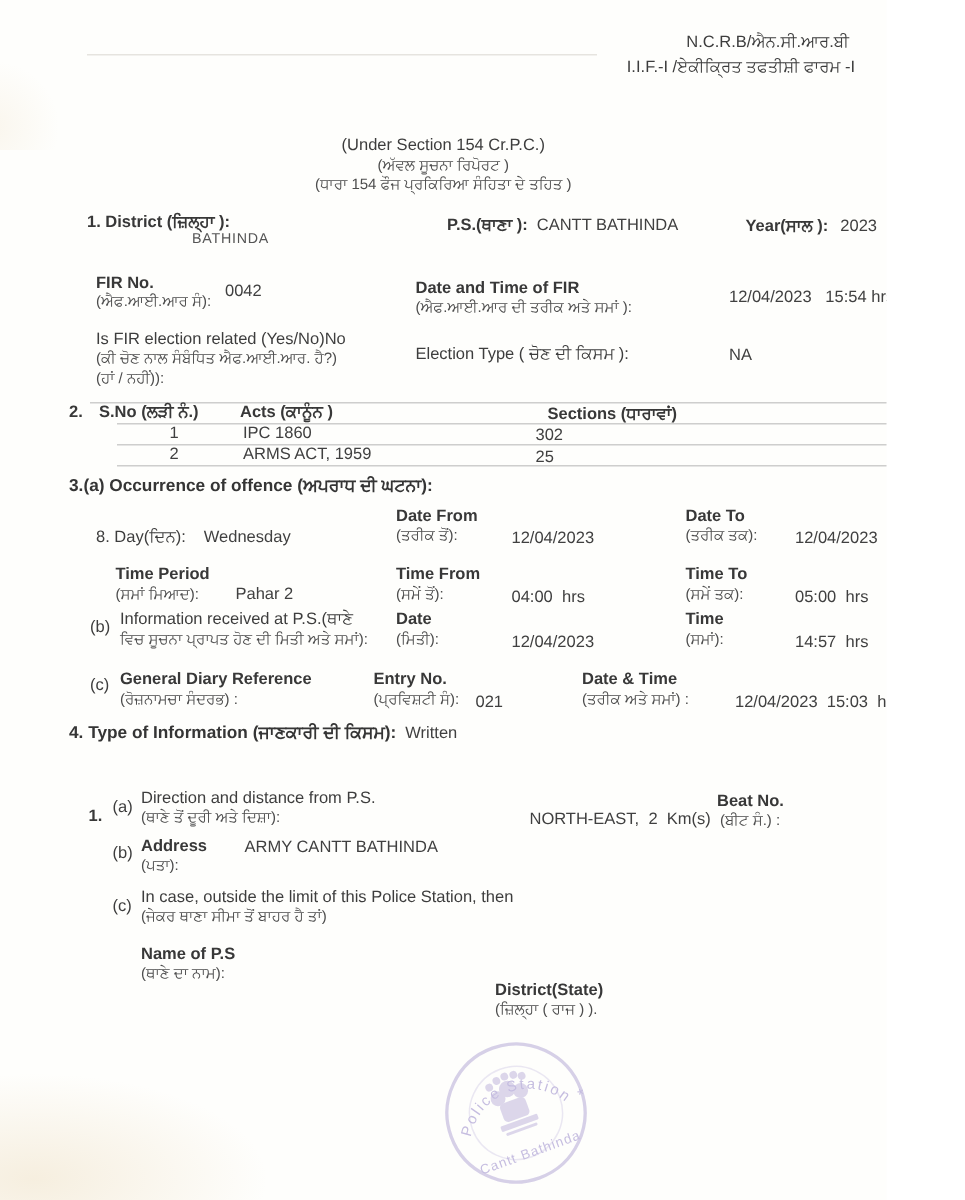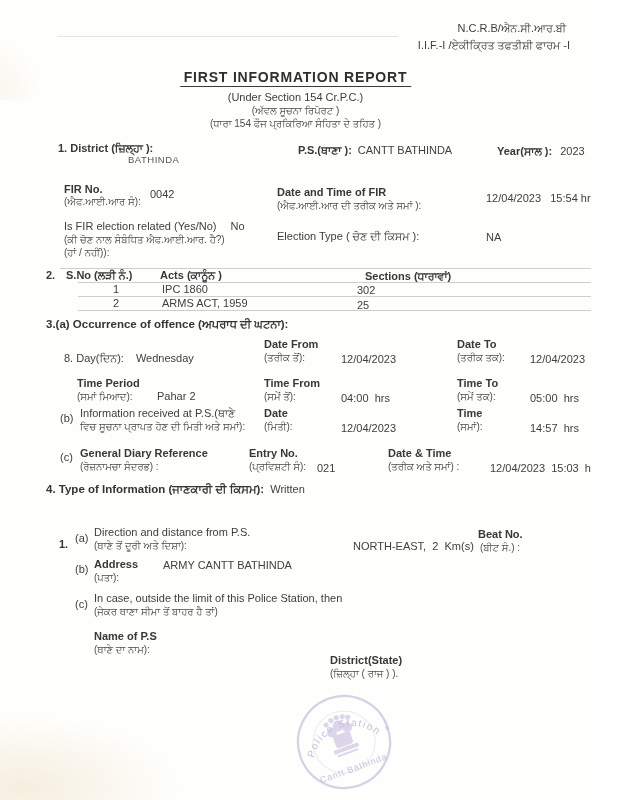--- a/index.html
+++ b/index.html
@@ -36,21 +36,20 @@
 </style>
 </head>
 <body>
 
 <div class="page">
 
   <div class="abs t" style="top:22px; right:25px;">N.C.R.B/ਐਨ.ਸੀ.ਆਰ.ਬੀ</div>
   <div class="abs t" style="top:39px; right:21px;">I.I.F.-I /ਏਕੀਕ੍ਰਿਤ ਤਫਤੀਸ਼ੀ ਫਾਰਮ -I</div>
   <div class="faintline" style="top:36px; left:58px; width:340px;"></div>
 
-  <div class="abs center title-main" style="top:69px;">FIRST INFORMATION REPORT</div>
   <div class="abs center t" style="top:91px;">(Under Section 154 Cr.P.C.)</div>
   <div class="abs center pa" style="top:105px;">(ਅੱਵਲ ਸੂਚਨਾ ਰਿਪੋਰਟ )</div>
   <div class="abs center pa" style="top:118px;">(ਧਾਰਾ 154 ਫੌਜ ਪ੍ਰਕਿਰਿਆ ਸੰਹਿਤਾ ਦੇ ਤਹਿਤ )</div>
 
   <div class="abs tb" style="top:142px; left:58px;">1. District (ਜ਼ਿਲ੍ਹਾ ):</div>
   <div class="abs small-val" style="top:154px; left:128px;">BATHINDA</div>
   <div class="abs flexrow" style="top:144px; left:298px; gap:6px;">
     <span class="tb">P.S.(ਥਾਣਾ ):</span>
     <span class="val">CANTT BATHINDA</span>
   </div>
@@ -60,21 +59,21 @@
   </div>
 
   <div class="abs tb" style="top:183px; left:64px;">FIR No.</div>
   <div class="abs pa" style="top:196px; left:64px;">(ਐਫ.ਆਈ.ਆਰ ਸੰ):</div>
   <div class="abs val" style="top:188px; left:150px;">0042</div>
 
   <div class="abs tb" style="top:186px; left:277px;">Date and Time of FIR</div>
   <div class="abs pa" style="top:200px; left:277px;">(ਐਫ.ਆਈ.ਆਰ ਦੀ ਤਰੀਕ ਅਤੇ ਸਮਾਂ ):</div>
   <div class="abs val" style="top:192px; left:486px; white-space:pre;">12/04/2023   15:54 hrs</div>
 
-  <div class="abs flexrow" style="top:220px; left:64px; gap:14px;">
+  <div class="abs flexrow" style="top:220px; left:64px; ">
     <span class="t">Is FIR election related (Yes/No)</span>
     <span class="val">No</span>
   </div>
   <div class="abs pa" style="top:234px; left:64px;">(ਕੀ ਚੋਣ ਨਾਲ ਸੰਬੰਧਿਤ ਐਫ.ਆਈ.ਆਰ. ਹੈ?)</div>
   <div class="abs pa" style="top:247px; left:64px;">(ਹਾਂ / ਨਹੀਂ)):</div>
   <div class="abs t" style="top:230px; left:277px;">Election Type ( ਚੋਣ ਦੀ ਕਿਸਮ ):</div>
   <div class="abs val" style="top:231px; left:486px;">NA</div>
 
   <div class="line" style="top:268px; left:60px; width:560px;"></div>
   <div class="line" style="top:282px; left:78px; width:542px;"></div>

